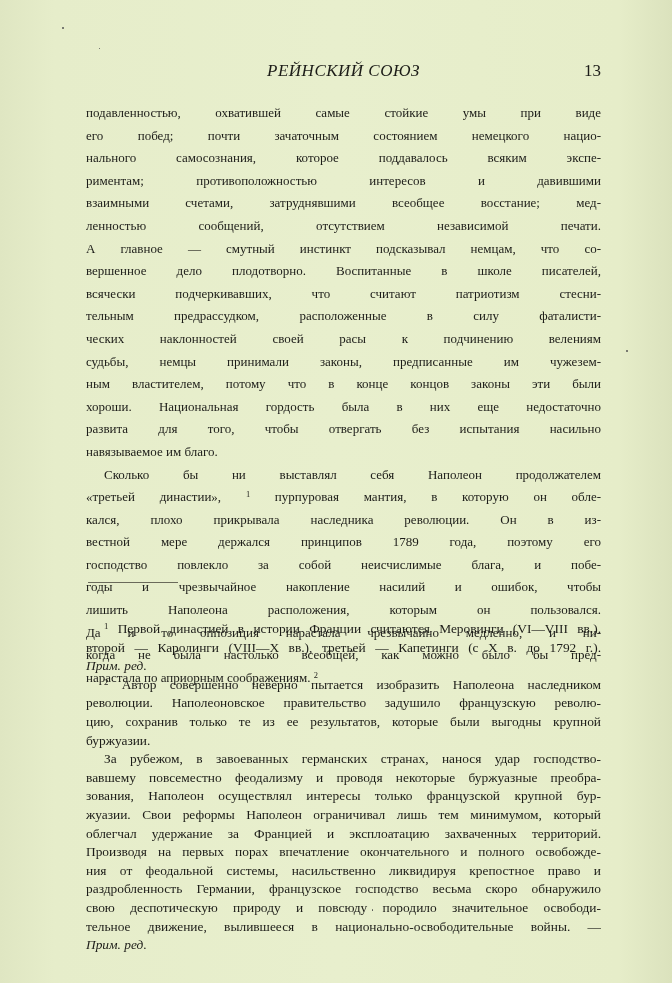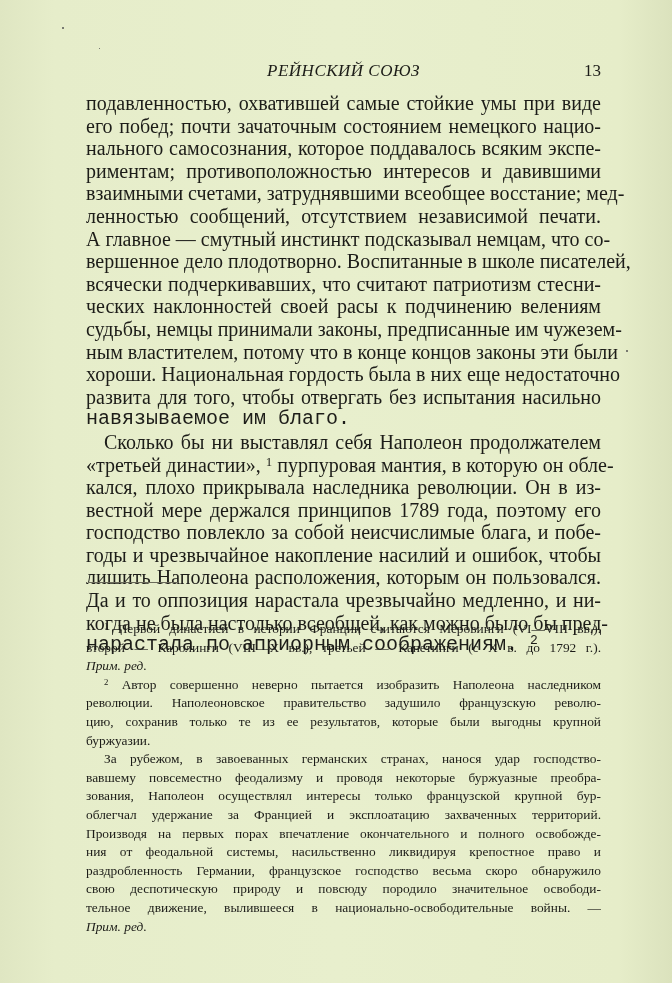--- a/index.html
+++ b/index.html
@@ -17,25 +17,25 @@
     }
     .running-title {
       position: absolute; left: 0; right: 0; text-align: center;
       font-style: italic; font-size: 17px; letter-spacing: 0.5px;
       top: 3px;
     }
     .page-number {
       position: absolute; right: 0; top: 3px; font-size: 17px;
     }
     .body-text {
-      position: absolute; left: 70px; top: 92px; width: 515px;
-      font-size: 20px; line-height: 22.6px;
+      position: absolute; left: 70px; top: 102px; width: 515px;
+      font-size: 13px; line-height: 22.6px;
     }
     .line { display: block; text-align: justify; text-align-last: justify; white-space: nowrap; height: 22.6px; }
-    .line.last { text-align-last: left; font-family: Liberation Mono, monospace; }
+    .line.last { text-align-last: left; }
     .line.indent { padding-left: 18px; }
     .rule {
       position: absolute; left: 72px; top: 582px; width: 90px; height: 1px;
       background: #6a6a5a;
     }
     .footnotes {
       position: absolute; left: 70px; top: 620px; width: 515px;
       font-size: 13.4px; line-height: 18.6px;
     }
     .fline { display: block; text-align: justify; text-align-last: justify; white-space: nowrap; height: 18.6px; }
@@ -58,20 +58,21 @@
   <div class="body-text">
     <span class="line">подавленностью, охватившей самые стойкие умы при виде</span>
     <span class="line">его побед; почти зачаточным состоянием немецкого нацио-</span>
     <span class="line">нального самосознания, которое поддавалось всяким экспе-</span>
     <span class="line">риментам; противоположностью интересов и давившими</span>
     <span class="line">взаимными счетами, затруднявшими всеобщее восстание; мед-</span>
     <span class="line">ленностью сообщений, отсутствием независимой печати.</span>
     <span class="line">А главное — смутный инстинкт подсказывал немцам, что со-</span>
     <span class="line">вершенное дело плодотворно. Воспитанные в школе писателей,</span>
     <span class="line">всячески подчеркивавших, что считают патриотизм стесни-</span>
+    <span class="line">тельным предрассудком, расположенные в силу фаталисти-</span>
     <span class="line">ческих наклонностей своей расы к подчинению велениям</span>
     <span class="line">судьбы, немцы принимали законы, предписанные им чужезем-</span>
     <span class="line">ным властителем, потому что в конце концов законы эти были</span>
     <span class="line">хороши. Национальная гордость была в них еще недостаточно</span>
     <span class="line">развита для того, чтобы отвергать без испытания насильно</span>
     <span class="line last">навязываемое им благо.</span>
     <span class="line indent">Сколько бы ни выставлял себя Наполеон продолжателем</span>
     <span class="line"><span>«третьей династии», </span><sup>1</sup><span> пурпуровая мантия, в которую он обле-</span></span>
     <span class="line">кался, плохо прикрывала наследника революции. Он в из-</span>
     <span class="line">вестной мере держался принципов 1789 года, поэтому его</span>
@@ -90,20 +91,21 @@
     <span class="fline">второй — Каролинги (VIII—X вв.), третьей — Капетинги (с X в. до 1792 г.).</span>
     <span class="fline last it">Прим. ред.</span>
 
     <span class="fline indent"><sup>2</sup><span> Автор совершенно неверно пытается изобразить Наполеона наследником</span></span>
     <span class="fline">революции. Наполеоновское правительство задушило французскую револю-</span>
     <span class="fline">цию, сохранив только те из ее результатов, которые были выгодны крупной</span>
     <span class="fline last">буржуазии.</span>
     <span class="fline indent">За рубежом, в завоеванных германских странах, нанося удар господство-</span>
     <span class="fline">вавшему повсеместно феодализму и проводя некоторые буржуазные преобра-</span>
     <span class="fline">зования, Наполеон осуществлял интересы только французской крупной бур-</span>
+    <span class="fline">жуазии. Свои реформы Наполеон ограничивал лишь тем минимумом, который</span>
     <span class="fline">облегчал удержание за Францией и эксплоатацию захваченных территорий.</span>
     <span class="fline">Производя на первых порах впечатление окончательного и полного освобожде-</span>
     <span class="fline">ния от феодальной системы, насильственно ликвидируя крепостное право и</span>
     <span class="fline">раздробленность Германии, французское господство весьма скоро обнаружило</span>
     <span class="fline">свою деспотическую природу и повсюду породило значительное освободи-</span>
     <span class="fline">тельное движение, вылившееся в национально-освободительные войны. —</span>
     <span class="fline last it">Прим. ред.</span>
   </div>
 
   <span class="speck" style="left:46px;top:27px;"></span>

